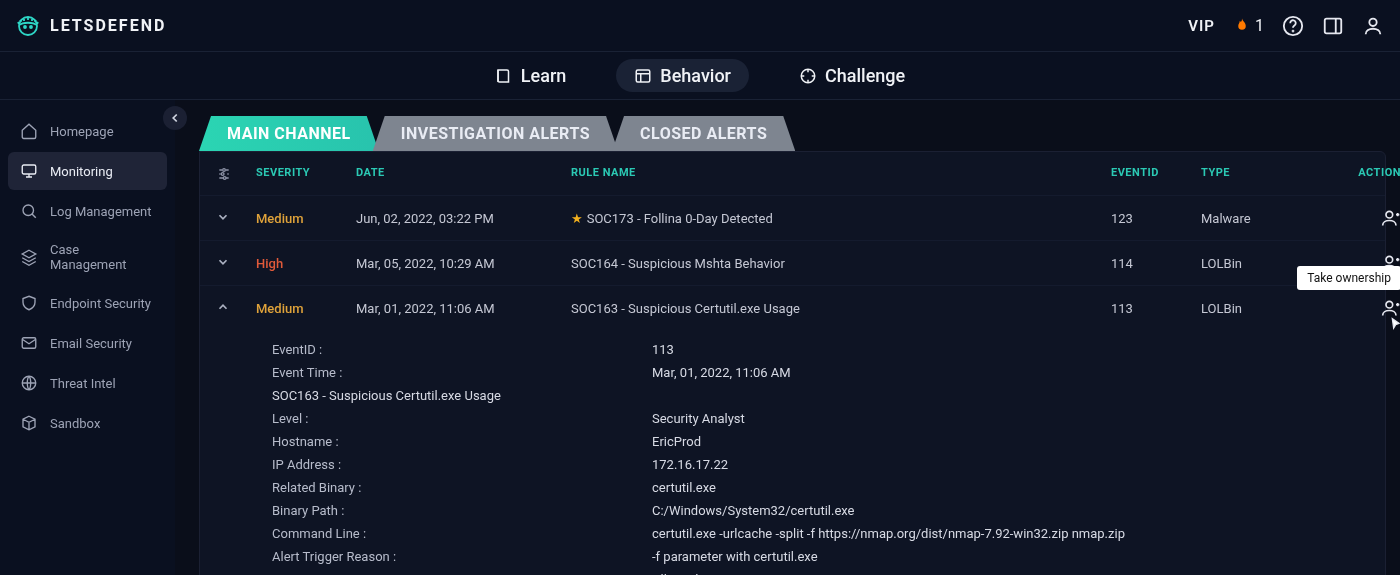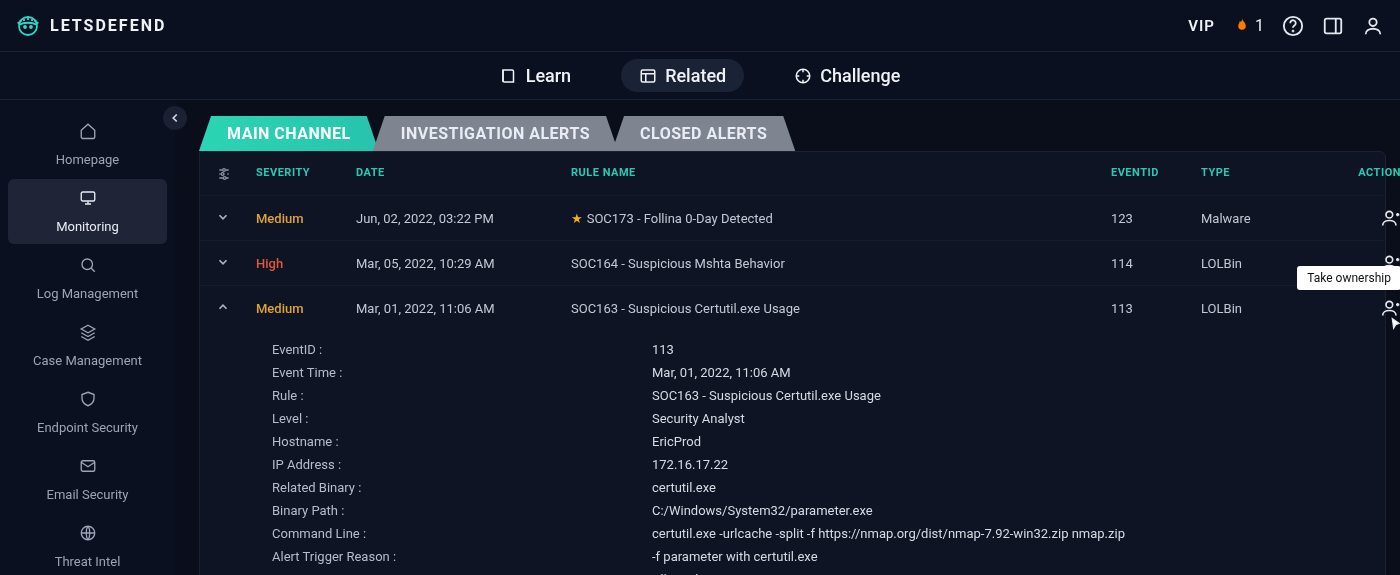--- a/index.html
+++ b/index.html
@@ -59,21 +59,20 @@
     width:24px;height:24px;border-radius:50%;
     background:#1b2033; display:flex;align-items:center;justify-content:center;
     cursor:pointer; color:#cfd3df;
   }
   .side-item {
     display:flex; align-items:center; gap:12px;
     padding: 10px 12px;
     color:#9da3b5; font-size:13px;
     border-radius:6px; cursor:pointer;
     margin-bottom:2px;
-    flex-direction:column;
   }
   .side-item.active { background:#1f2437; color:#e9ecf4; }
   .side-item svg { width:18px;height:18px; flex-shrink:0; }
 
   
   .panel { flex:1; padding: 16px 14px 14px 24px; overflow:auto; }
   .channels { display:flex; gap:0; }
   .chan {
     position:relative;
     padding: 8px 28px;
@@ -186,21 +185,21 @@
         <path d="M4 4h12a2 2 0 012 2v14H6a2 2 0 01-2-2V4z"></path>
         <path d="M4 4v16"></path>
       </svg>
     <span>Learn</span>
   </div>
   <div class="tab active">
     <svg viewBox="0 0 24 24" fill="none" stroke="currentColor" stroke-width="2">
         <rect x="3" y="4" width="18" height="16" rx="2"></rect>
         <path d="M3 9h18M9 9v11"></path>
       </svg>
-    <span>Related</span>
+    <span>Behavior</span>
   </div>
   <div class="tab">
     <svg viewBox="0 0 24 24" fill="none" stroke="currentColor" stroke-width="2">
         <circle cx="12" cy="12" r="9"></circle>
         <path d="M12 3v4M12 17v4M3 12h4M17 12h4"></path>
       </svg>
     <span>Challenge</span>
   </div>
 </div>
 
@@ -356,42 +355,41 @@
       <div class="details">
         <div class="drow">
             <span class="dlabel">EventID :</span>
             <span class="dval">113</span>
           </div>
         <div class="drow">
             <span class="dlabel">Event Time :</span>
             <span class="dval">Mar, 01, 2022, 11:06 AM</span>
           </div>
         <div class="drow">
-            <span class="dlabel">Rule :</span>
             <span class="dval">SOC163 - Suspicious Certutil.exe Usage</span>
           </div>
         <div class="drow">
             <span class="dlabel">Level :</span>
             <span class="dval">Security Analyst</span>
           </div>
         <div class="drow">
             <span class="dlabel">Hostname :</span>
             <span class="dval">EricProd</span>
           </div>
         <div class="drow">
             <span class="dlabel">IP Address :</span>
             <span class="dval">172.16.17.22</span>
           </div>
         <div class="drow">
             <span class="dlabel">Related Binary :</span>
             <span class="dval">certutil.exe</span>
           </div>
         <div class="drow">
             <span class="dlabel">Binary Path :</span>
-            <span class="dval">C:/Windows/System32/parameter.exe</span>
+            <span class="dval">C:/Windows/System32/certutil.exe</span>
           </div>
         <div class="drow">
             <span class="dlabel">Command Line :</span>
             <span class="dval">certutil.exe -urlcache -split -f https://nmap.org/dist/nmap-7.92-win32.zip nmap.zip</span>
           </div>
         <div class="drow">
             <span class="dlabel">Alert Trigger Reason :</span>
             <span class="dval">-f parameter with certutil.exe</span>
           </div>
         <div class="drow">

